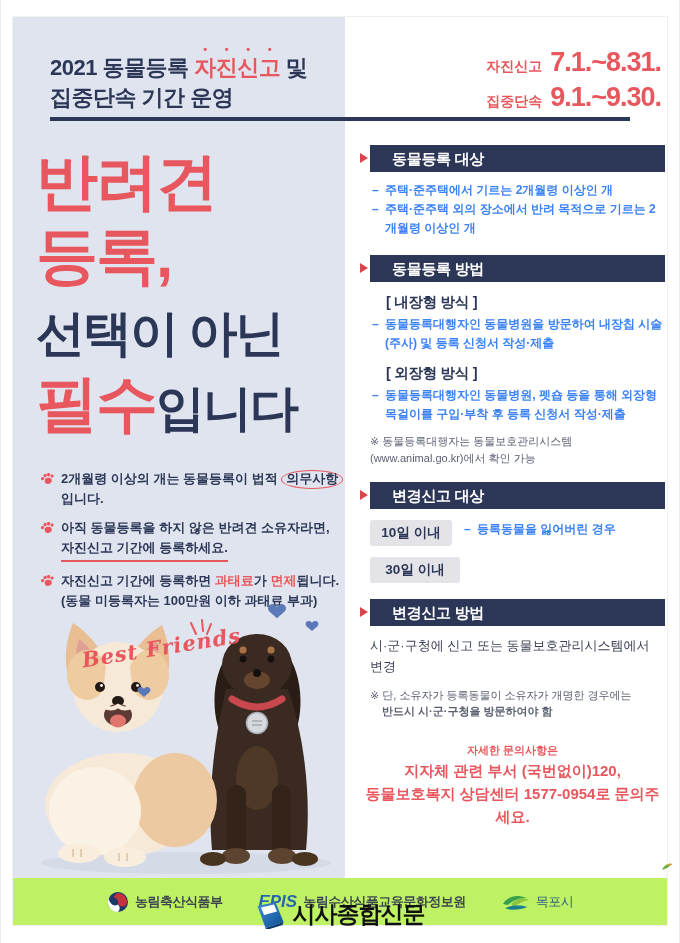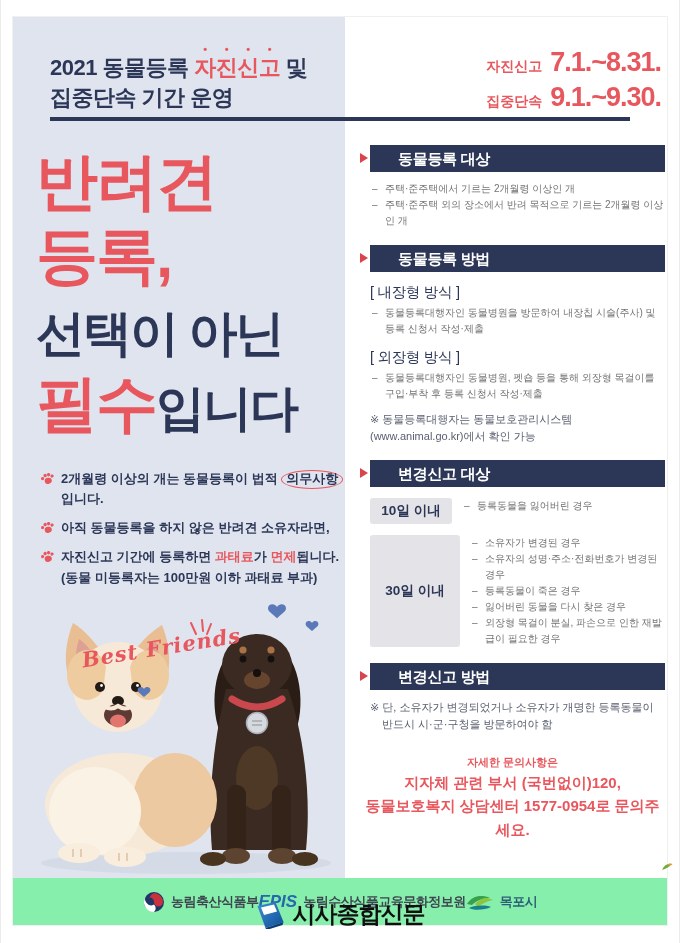--- a/index.html
+++ b/index.html
@@ -37,38 +37,38 @@
   .redline{display:inline-block;border-bottom:2px solid #E8575D;padding-bottom:1px;}
   .red-txt{color:#E8575D;}
 
   
   .dogs{position:absolute;left:8px;top:576px;width:324px;height:285px;}
   .caption{position:absolute;left:60px;top:42px;transform:rotate(-9deg);color:#E8575D;font-family:"DejaVu Serif","Liberation Serif",serif;font-style:italic;font-size:21px;font-weight:700;letter-spacing:1px;}
 
   
   .rcol{position:absolute;left:347px;top:128px;width:305px;}
   .sec{margin-bottom:16px;}
-  .sec-bar{position:relative;margin-left:10px;height:27px;background:#2C3757;color:#fff;font-size:15px;font-weight:800;line-height:27px;padding-left:28px;letter-spacing:-0.3px;}
+  .sec-bar{position:relative;margin-left:10px;height:27px;background:#2C3757;color:#fff;font-size:15px;font-weight:800;line-height:27px;padding-left:22px;letter-spacing:-0.3px;}
   .sec-bar .tri{position:absolute;left:-10px;top:8px;width:0;height:0;border-top:5.5px solid transparent;border-bottom:5.5px solid transparent;border-left:8px solid #D8454C;}
   .ilist{margin:9px 0 0 12px;}
-  .dash{position:relative;padding-left:13px;font-size:10px;color:#737373;line-height:1.6;}
+  .dash{position:relative;padding-left:13px;font-size:12px;color:#3b82f6;line-height:1.6;font-weight:bold;}
   .dash::before{content:"–";position:absolute;left:0;top:0;}
-  .subhead{margin:11px 0 2px 10px;font-size:14.5px;font-weight:400;color:#2C3757;letter-spacing:-0.3px;}
+  .subhead{margin:11px 0 2px 26px;font-size:14.5px;font-weight:700;color:#2C3757;letter-spacing:-0.3px;}
   .note{margin:9px 0 0 10px;font-size:11px;color:#5A6070;line-height:1.5;}
   .deadline-row{display:flex;margin:11px 0 0 10px;align-items:flex-start;}
   .badge{flex:0 0 82px;background:#E3E3E8;color:#2C3757;font-weight:800;font-size:13.5px;text-align:center;border-radius:3px;padding:4px 0;margin-right:12px;}
   .badge.tall{align-self:stretch;display:flex;align-items:center;justify-content:center;padding:4px;}
   .row-items{flex:1;}
   .body-line{margin:10px 0 0 10px;font-size:13px;color:#3A4156;line-height:1.6;}
   .contact{margin:22px 0 0 0;text-align:center;color:#E8575D;line-height:1.55;}
   .contact .c1{font-size:11px;font-weight:700;}
   .contact .c2{font-size:15px;font-weight:800;}
 
   
-  .footer{position:absolute;left:0;top:861px;width:654px;height:47px;background:#86efac;display:flex;align-items:center;justify-content:center;}
+  .footer{position:absolute;left:0;top:861px;width:654px;height:47px;background:#bef264;display:flex;align-items:center;justify-content:center;gap:36px;}
   .logo{display:flex;align-items:center;gap:6px;}
   .logo-label{font-size:13px;font-weight:600;color:#3E4550;letter-spacing:-0.5px;}
   .epis-word{font-size:17px;font-weight:800;font-style:italic;color:#2667AE;letter-spacing:0;position:relative;}
   .epis-leaf{position:absolute;right:-6px;top:-6px;}
   .watermark{position:absolute;left:50%;top:899px;transform:translateX(-50%);display:flex;align-items:center;gap:7px;z-index:5;}
   .wm-label{font-size:23px;font-weight:800;color:#101010;letter-spacing:-1px;}
 </style>
 </head>
 <body>
 
@@ -118,21 +118,21 @@
     <div class="bullet">
       <svg class="paw" width="15" height="15" viewBox="0 0 15 15">
           <g fill="#E8575D" transform="rotate(-15 7 7)">
             <ellipse cx="7.5" cy="10" rx="3.6" ry="3"></ellipse>
             <circle cx="2.6" cy="6.4" r="1.6"></circle>
             <circle cx="5.8" cy="4.2" r="1.7"></circle>
             <circle cx="9.4" cy="4.2" r="1.7"></circle>
             <circle cx="12.4" cy="6.4" r="1.6"></circle>
           </g>
         </svg>
-      <div><span>아직 동물등록을 하지 않은 반려견 소유자라면,</span><br></div>
+      <div><span>아직 동물등록을 하지 않은 반려견 소유자라면,</span><br><span class="redline">자진신고 기간에 등록하세요.</span></div>
     </div>
     <div class="bullet">
       <svg class="paw" width="15" height="15" viewBox="0 0 15 15">
           <g fill="#E8575D" transform="rotate(-15 7 7)">
             <ellipse cx="7.5" cy="10" rx="3.6" ry="3"></ellipse>
             <circle cx="2.6" cy="6.4" r="1.6"></circle>
             <circle cx="5.8" cy="4.2" r="1.7"></circle>
             <circle cx="9.4" cy="4.2" r="1.7"></circle>
             <circle cx="12.4" cy="6.4" r="1.6"></circle>
           </g>
@@ -232,33 +232,27 @@
     <div class="sec">
       <div class="sec-bar"><span class="tri"></span><span>변경신고 대상</span></div>
       <div class="deadline-row">
         <div class="badge">10일 이내</div>
         <div class="row-items">
           <div class="dash">등록동물을 잃어버린 경우</div>
         </div>
       </div>
       <div class="deadline-row">
         <div class="badge tall">30일 이내</div>
-        <div class="row-items">
-          <div class="dash">소유자가 변경된 경우</div>
-          <div class="dash">소유자의 성명·주소·전화번호가 변경된 경우</div>
-          <div class="dash">등록동물이 죽은 경우</div>
-          <div class="dash">잃어버린 동물을 다시 찾은 경우</div>
-          <div class="dash">외장형 목걸이 분실, 파손으로 인한 재발급이 필요한 경우</div>
-        </div>
       </div>
     </div>
 
     <div class="sec">
       <div class="sec-bar"><span class="tri"></span><span>변경신고 방법</span></div>
-      <div class="note"><span>※ 단, 소유자가 변경되었거나 소유자가 개명한 등록동물이</span><br><span style="padding-left:12px;">반드시 시·군·구청을 방문하여야 함</span></div>
+      <div class="body-line">시·군·구청에 신고 또는 동물보호관리시스템에서 변경</div>
+      <div class="note"><span>※ 단, 소유자가 등록동물이 소유자가 개명한 경우에는</span><br><span style="padding-left:12px;font-weight:bold;">반드시 시·군·구청을 방문하여야 함</span></div>
     </div>
 
     <div class="contact">
       <div class="c1">자세한 문의사항은</div>
       <div class="c2">지자체 관련 부서 (국번없이)120,</div>
       <div class="c2">동물보호복지 상담센터 1577-0954로 문의주세요.</div>
     </div>
   </div>
 
   <div class="footer">
@@ -277,21 +271,21 @@
         <path d="M6 3 C8 1 10 1 11.5 2.5 C10 3.5 8 3.8 6 3 Z" fill="#E79A3C"></path>
       </svg>
       <span class="logo-label">농림수산식품교육문화정보원</span>
     </div>
     <div class="logo">
       <svg width="28" height="20" viewBox="0 0 28 20">
         <path d="M1 12 C6 4 15 2 24 6 C16 6 10 9 6 13 Z" fill="#37A14D"></path>
         <path d="M9 12 C14 6 21 5 27 8 C21 9 16 12 12 15 Z" fill="#8CC63F"></path>
         <path d="M3 16 C10 13 19 13 25 15 C19 18 8 19 3 16 Z" fill="#1B7F8C"></path>
       </svg>
-      <span class="logo-label" style="font-weight:700;color:#2D5E77;">목포시</span>
+      <span class="logo-label" style="font-weight:400;color:#2D5E77;">목포시</span>
     </div>
   </div>
 </div>
 
 <div class="watermark">
   <svg width="30" height="28" viewBox="0 0 30 28">
     <defs>
       <linearGradient id="wmg" x1="0" y1="0" x2="1" y2="1">
         <stop offset="0" stop-color="#3E8FD6"></stop>
           <stop offset="1" stop-color="#0F4E96"></stop>

